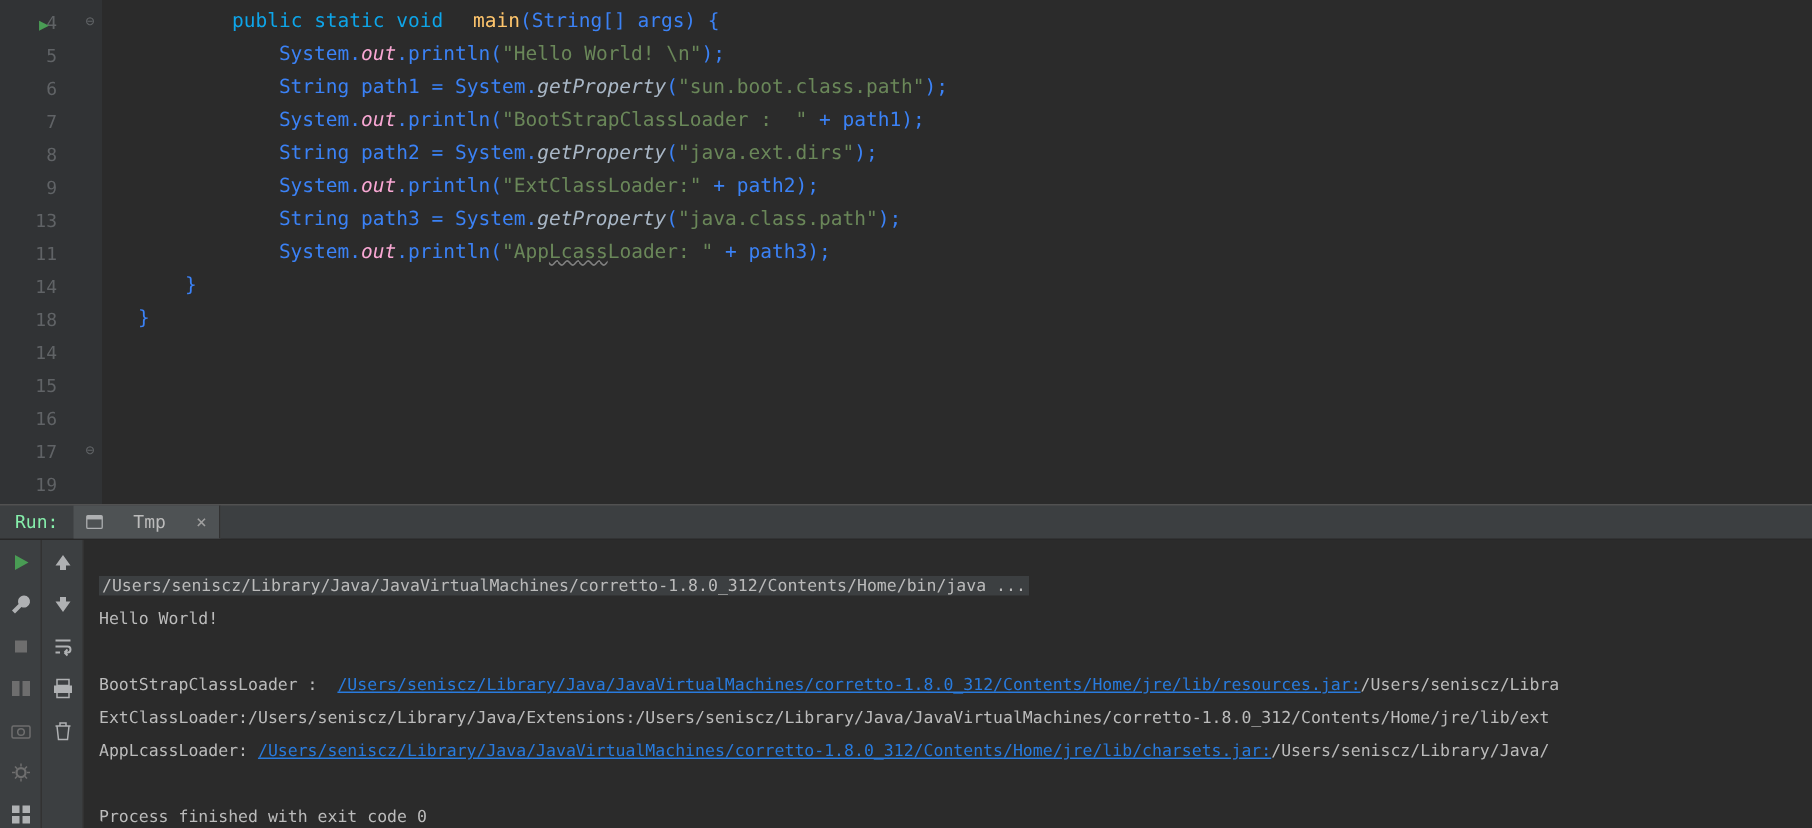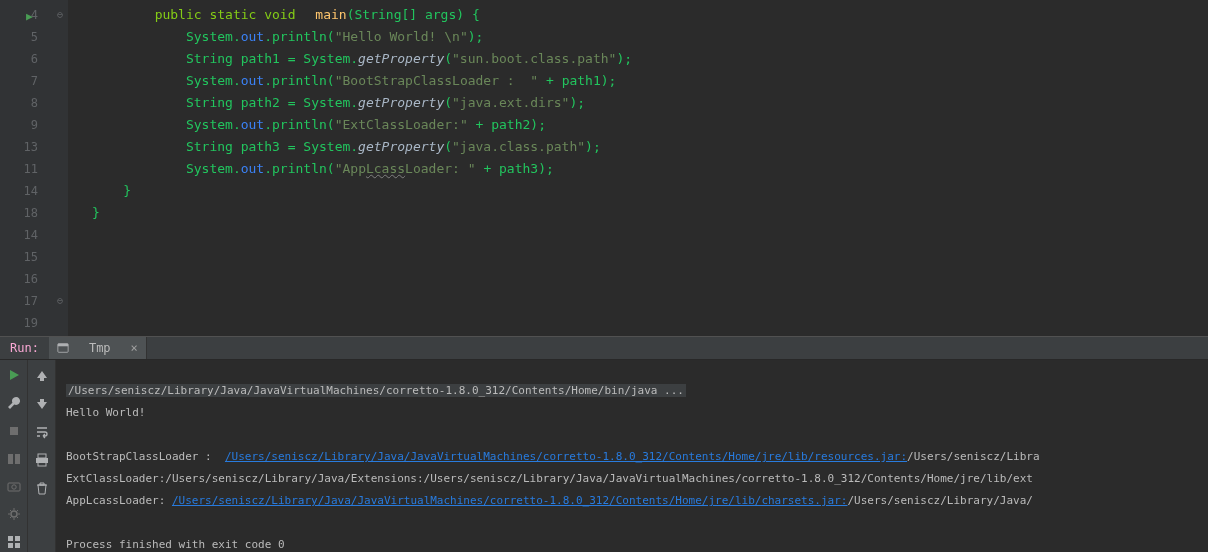--- a/index.html
+++ b/index.html
@@ -61,39 +61,39 @@
   white-space: pre;
   overflow: hidden;
 }
 .hl-line {
   position: absolute;
   left: 0; right: 0;
   height: 22px;
   background: #323232;
   z-index: -1;
 }
-.kw { color: #84cc16; }
+.kw { color: #0ea5e9; }
 .str { color: #6a8759; }
-.fld { color: #3b82f6; }
+.fld { color: #f9a8d4; font-style: italic; }
 .mtd { color: #ffc66d; margin-left: 12px; }
 .mtdi { color: #a9b7c6; font-style: italic; }
-.ident { color: #22c55e; }
+.ident { color: #3b82f6; }
 .und { text-decoration: underline wavy #808080; text-decoration-thickness: 1px; }
 
 .tab-bar {
   height: 24px;
   background: #3c3f41;
   display: flex;
   align-items: center;
   border-top: 1px solid #515151;
   border-bottom: 1px solid #282828;
 }
 .run-label {
   padding: 0 10px;
-  color: #f9a8d4;
+  color: #86efac;
   font-size: 12px;
 }
 .tab {
   display: flex;
   align-items: center;
   gap: 20px;
   padding: 0 8px;
   height: 100%;
   background: #4e5254;
   border-right: 1px solid #323232;

